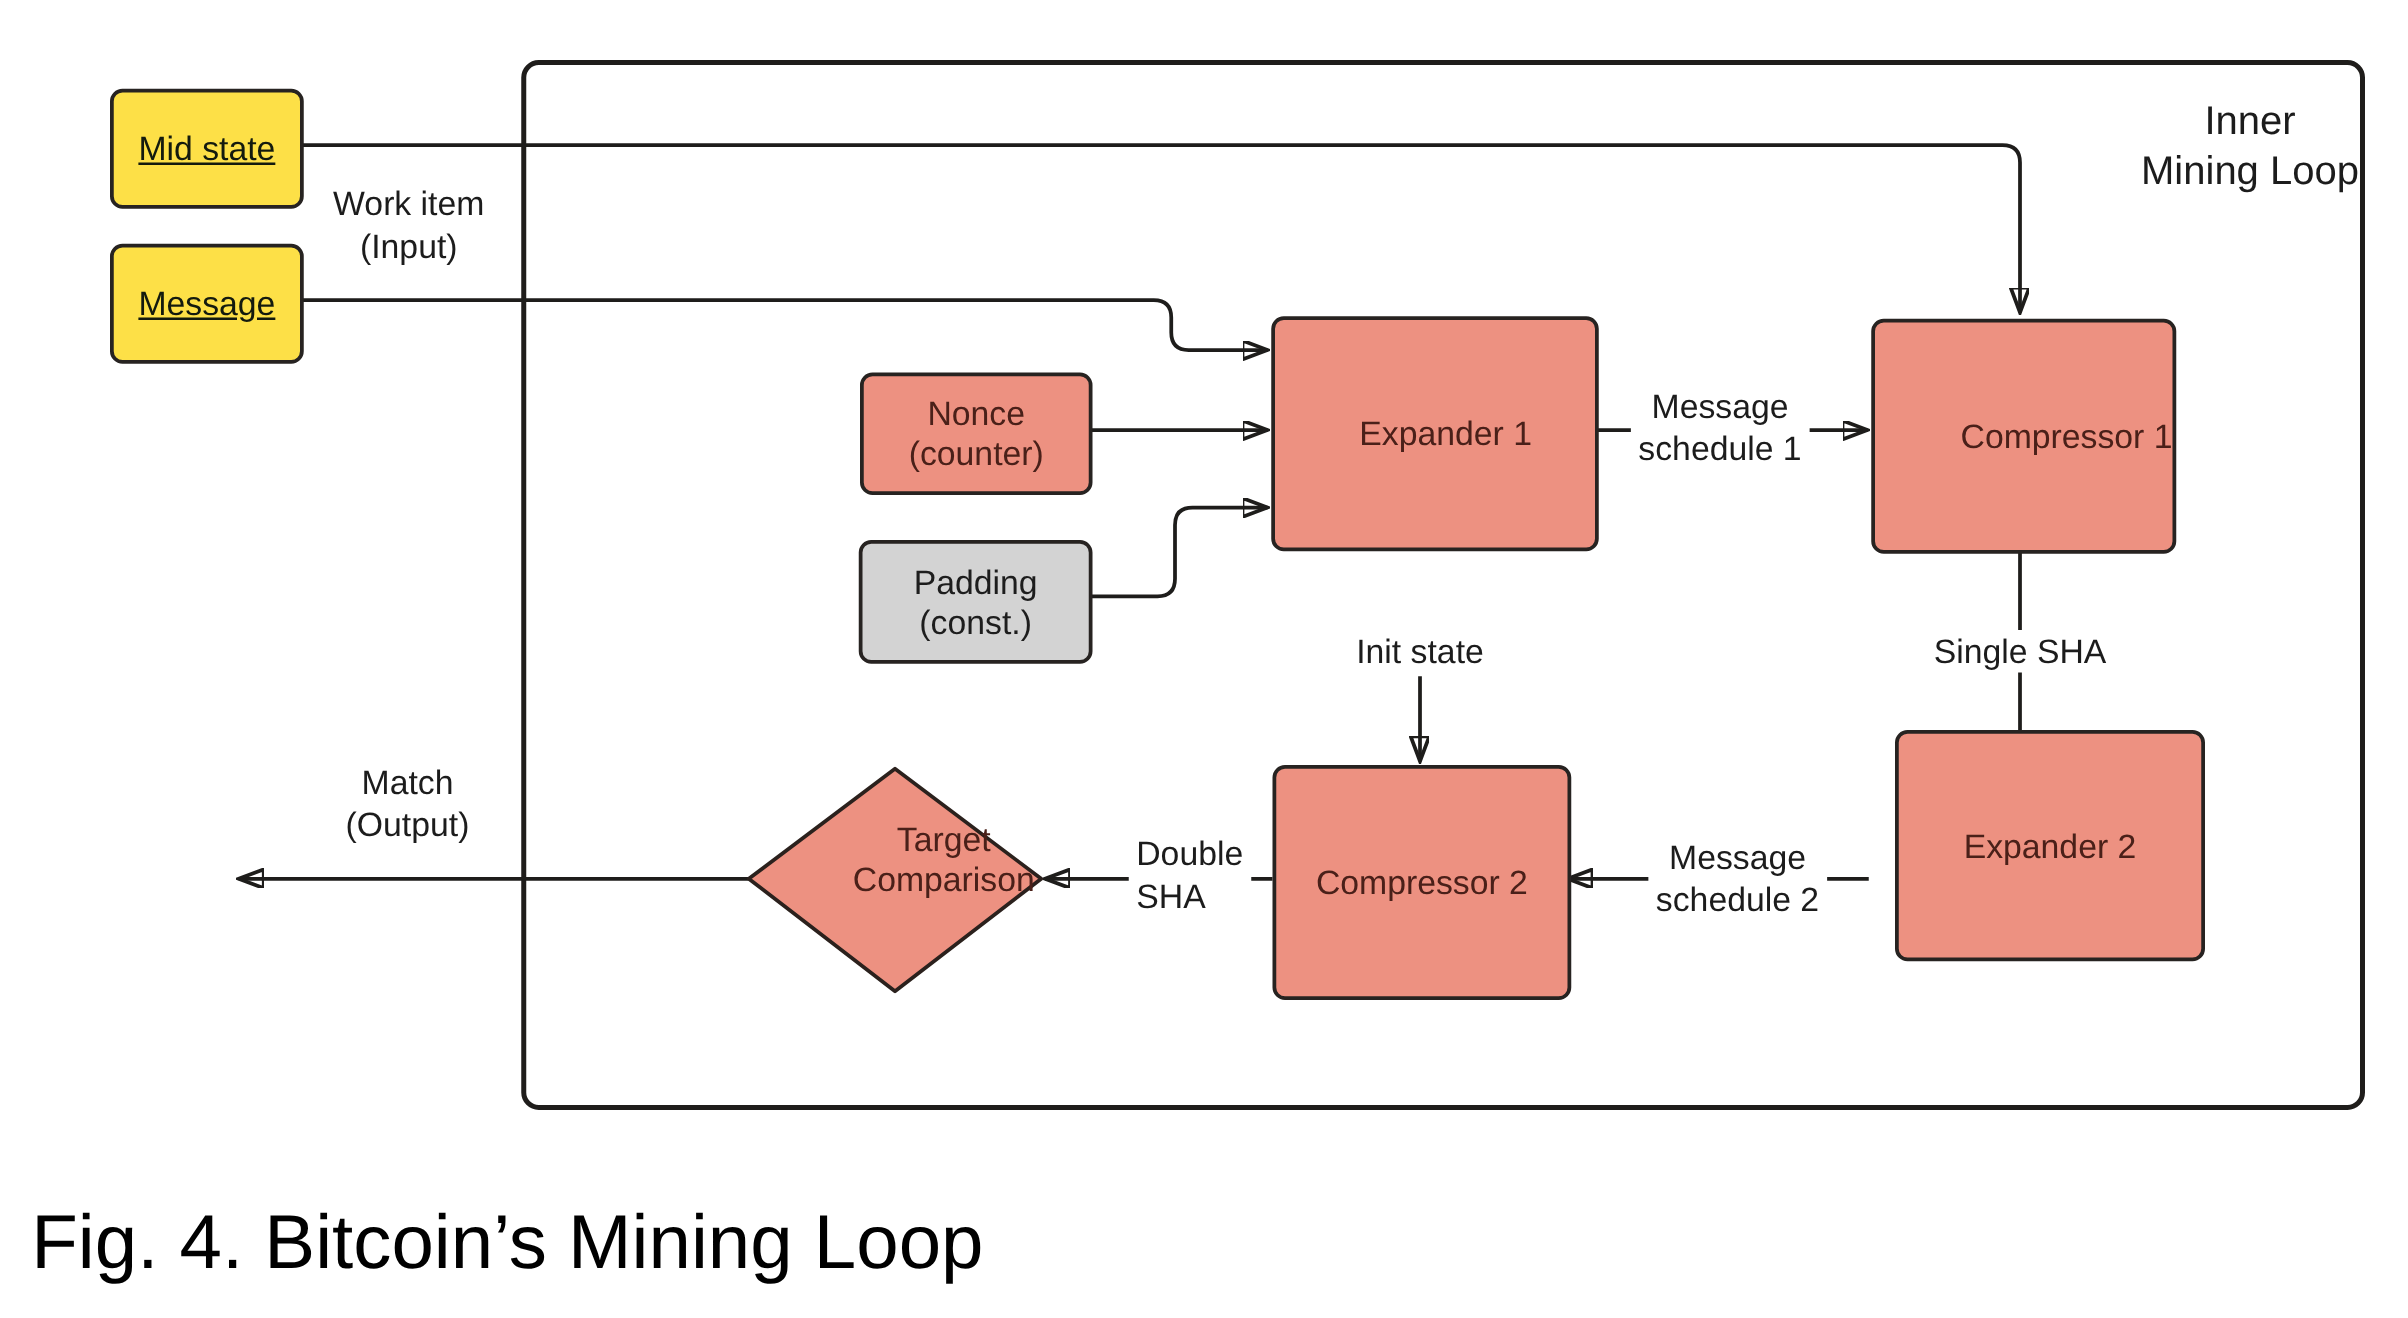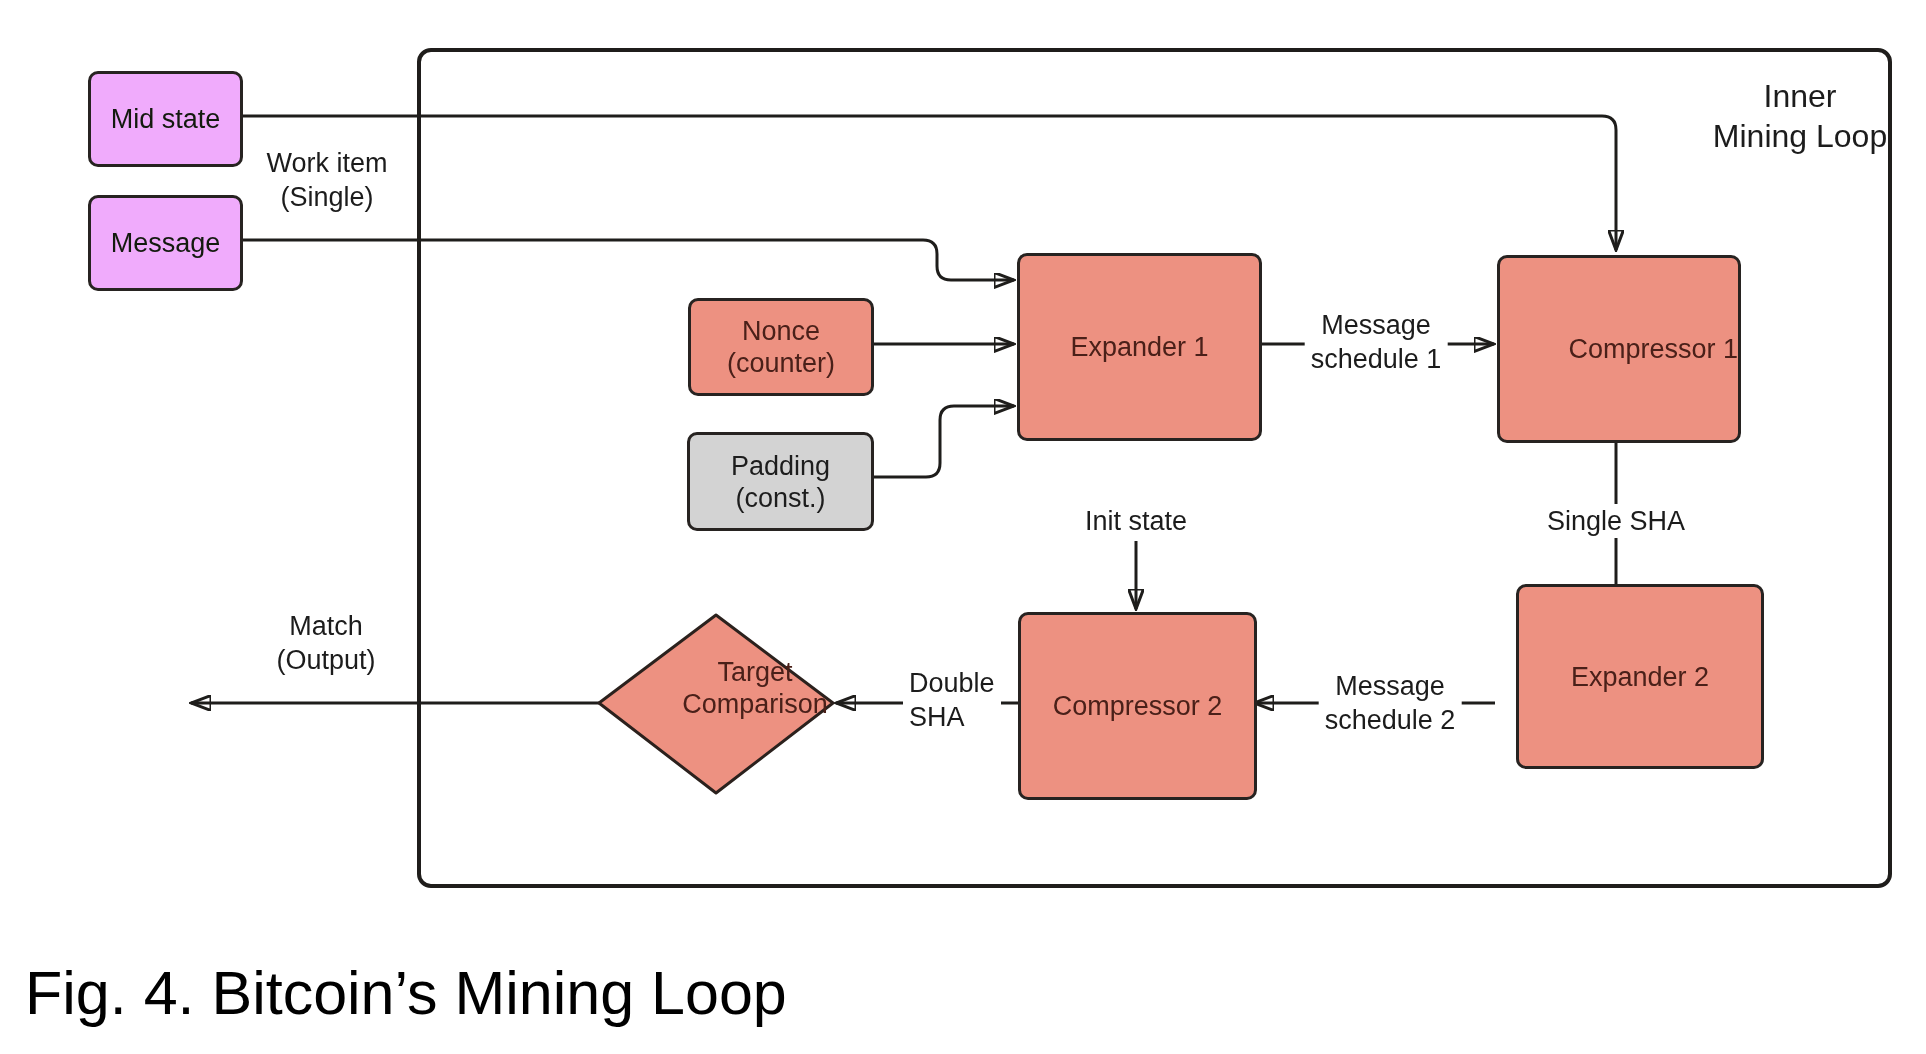--- a/index.html
+++ b/index.html
@@ -11,21 +11,21 @@
              border:4px solid #1f1d1b;border-radius:14px;background:transparent;}
 
   svg.connectors{position:absolute;left:0;top:0;width:1926px;height:1054px;overflow:visible;}
   svg.connectors path, svg.connectors polyline{fill:none;stroke:#1e1d1b;stroke-width:3px;}
   svg.connectors polygon.diamond{fill:#ed9181;stroke:#2b211d;stroke-width:3px;stroke-linejoin:round;}
 
   .node{position:absolute;display:flex;flex-direction:column;align-items:center;
         justify-content:center;text-align:center;border:3px solid #272321;
         border-radius:10px;font-size:27px;line-height:32px;color:#111111;}
   .node.process{background:#ed9181;color:#4a2019;}
-  .node.input{background:#f0abfc;color:#131a0e;}
+  .node.input{background:#fde047;color:#131a0e;text-decoration:underline;}
   .node.constant{background:#d3d3d3;color:#1d1d1d;}
 
   .lbl{position:absolute;display:flex;flex-direction:column;align-items:center;
        text-align:center;font-size:27px;line-height:34px;color:#1c1c1c;
        transform:translate(-50%,-50%);white-space:nowrap;}
   .lbl.onLine{background:#ffffff;padding:0 6px;}
   .lbl.leftAlign{align-items:flex-start;text-align:left;transform:translateY(-50%);}
 
   .loop-label{position:absolute;display:flex;flex-direction:column;align-items:center;
        transform:translate(-50%,-50%);font-size:32px;line-height:40px;color:#1c1c1c;
@@ -76,21 +76,21 @@
   <div class="node constant" style="left:687px;top:432px;width:181px;height:93px;">
     <span>Padding</span>
     <span>(const.)</span>
   </div>
 
   <div class="node process" style="left:688px;top:298px;width:180px;height:92px;">
     <span>Nonce</span>
     <span>(counter)</span>
   </div>
 
-  <div class="node process" style="left:1017px;top:253px;width:239px;height:182px;">
+  <div class="node process" style="left:1017px;top:253px;width:239px;height:182px;padding-left:17px;">
     <span>Expander 1</span>
   </div>
   <div class="node process" style="left:1497px;top:255px;width:238px;height:182px;align-items:flex-end;">
     <span>Compressor 1</span>
   </div>
   <div class="node process" style="left:1018px;top:612px;width:233px;height:182px;">
     <span>Compressor 2</span>
   </div>
   <div class="node process" style="left:1495px;top:584px;width:242px;height:179px;margin-left:21px;">
     <span>Expander 2</span>
@@ -101,21 +101,21 @@
     <span>Comparison</span>
   </div>
 
   <div class="loop-label" style="left:1766px;top:116px;margin-left:34px;">
     <span>Inner</span>
     <span>Mining Loop</span>
   </div>
 
   <div class="lbl" style="left:327px;top:180px;">
     <span>Work item</span>
-    <span>(Single)</span>
+    <span>(Input)</span>
   </div>
 
   <div class="lbl onLine" style="left:1376px;top:342px;">
     <span>Message</span>
     <span>schedule 1</span>
   </div>
 
   <div class="lbl onLine" style="left:1616px;top:521px;">
     <span>Single SHA</span>
   </div>

